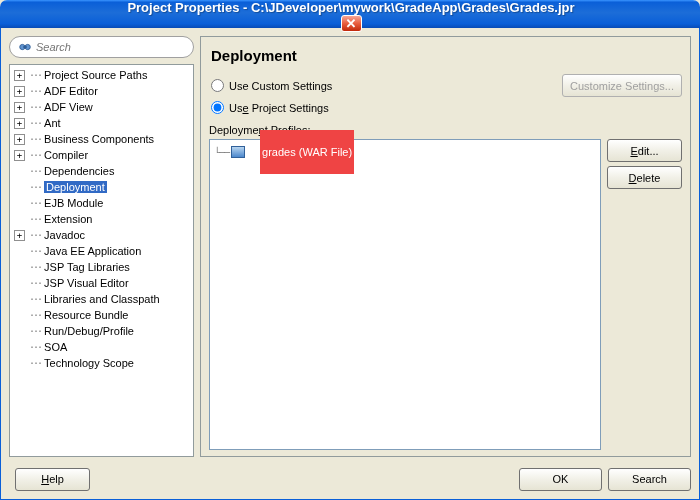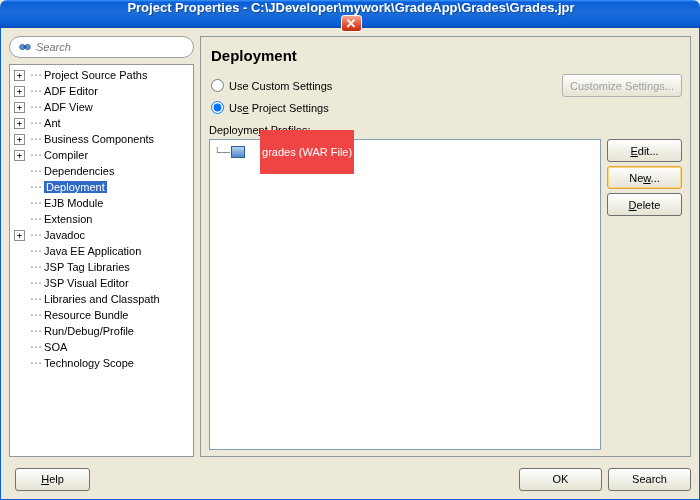--- a/index.html
+++ b/index.html
@@ -382,21 +382,20 @@
         <div class="profiles-row">
           <div class="profiles-box">
             <div class="profile-entry">
               <span class="conn">└──</span>
               <span class="picon"></span>
               <span class="ptext">grades (WAR File)</span>
             </div>
           </div>
           <div class="right-buttons">
             <button class="winbtn"><span class="underline">E</span><span>dit...</span></button>
-            <button class="winbtn focus"><span>Ne</span><span class="underline">w</span><span>...</span></button>
             <button class="winbtn"><span class="underline">D</span><span>elete</span></button>
           </div>
         </div>
       </div>
     </div>
 
   </div>
 
   <div class="bottom-bar">
     <button class="winbtn help"><span class="underline">H</span><span>elp</span></button>

